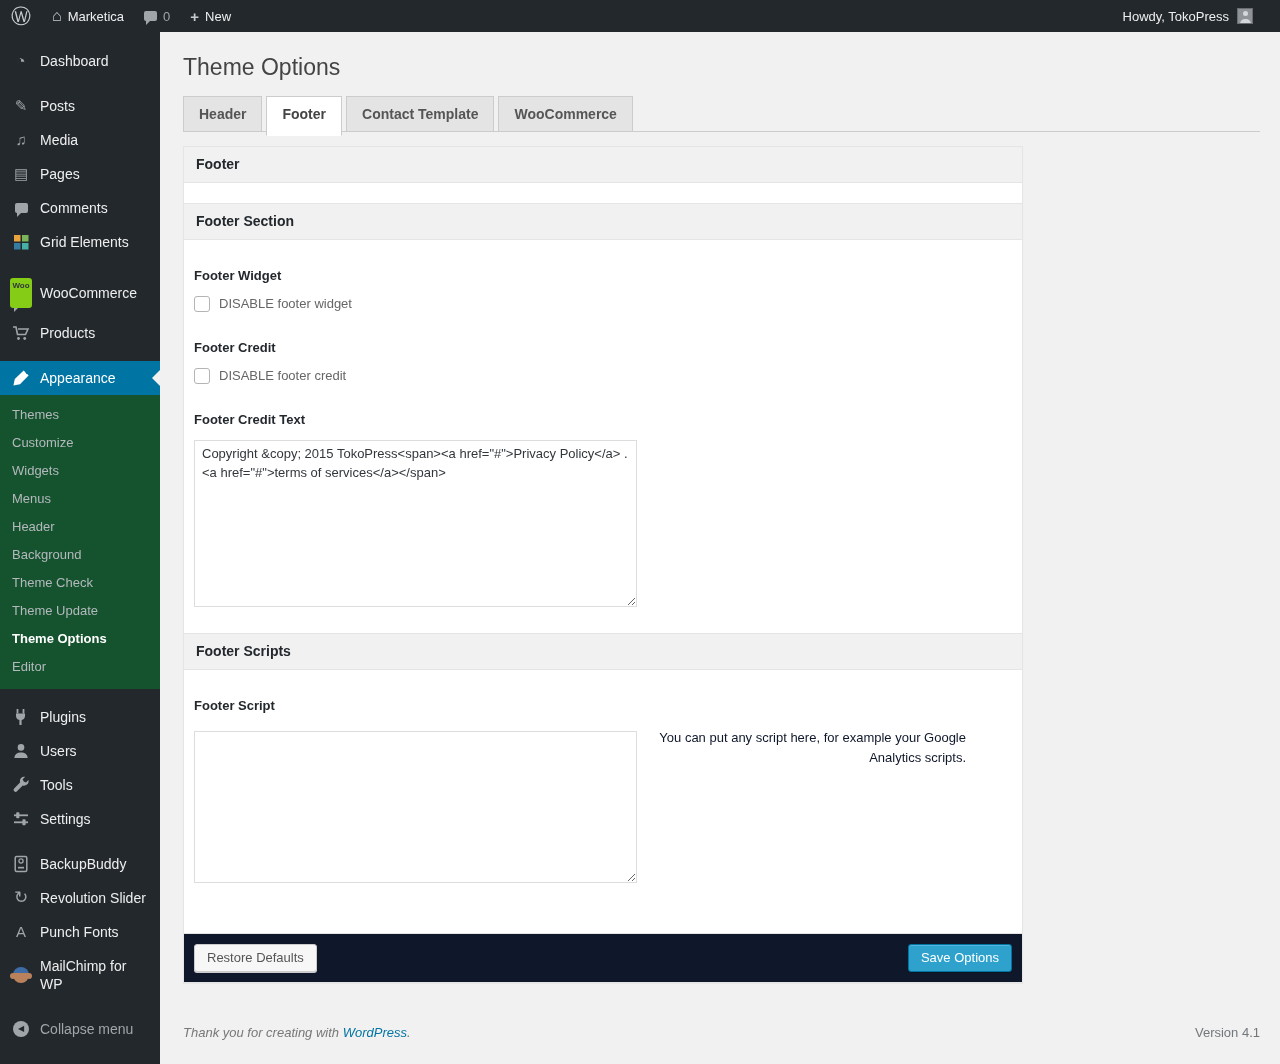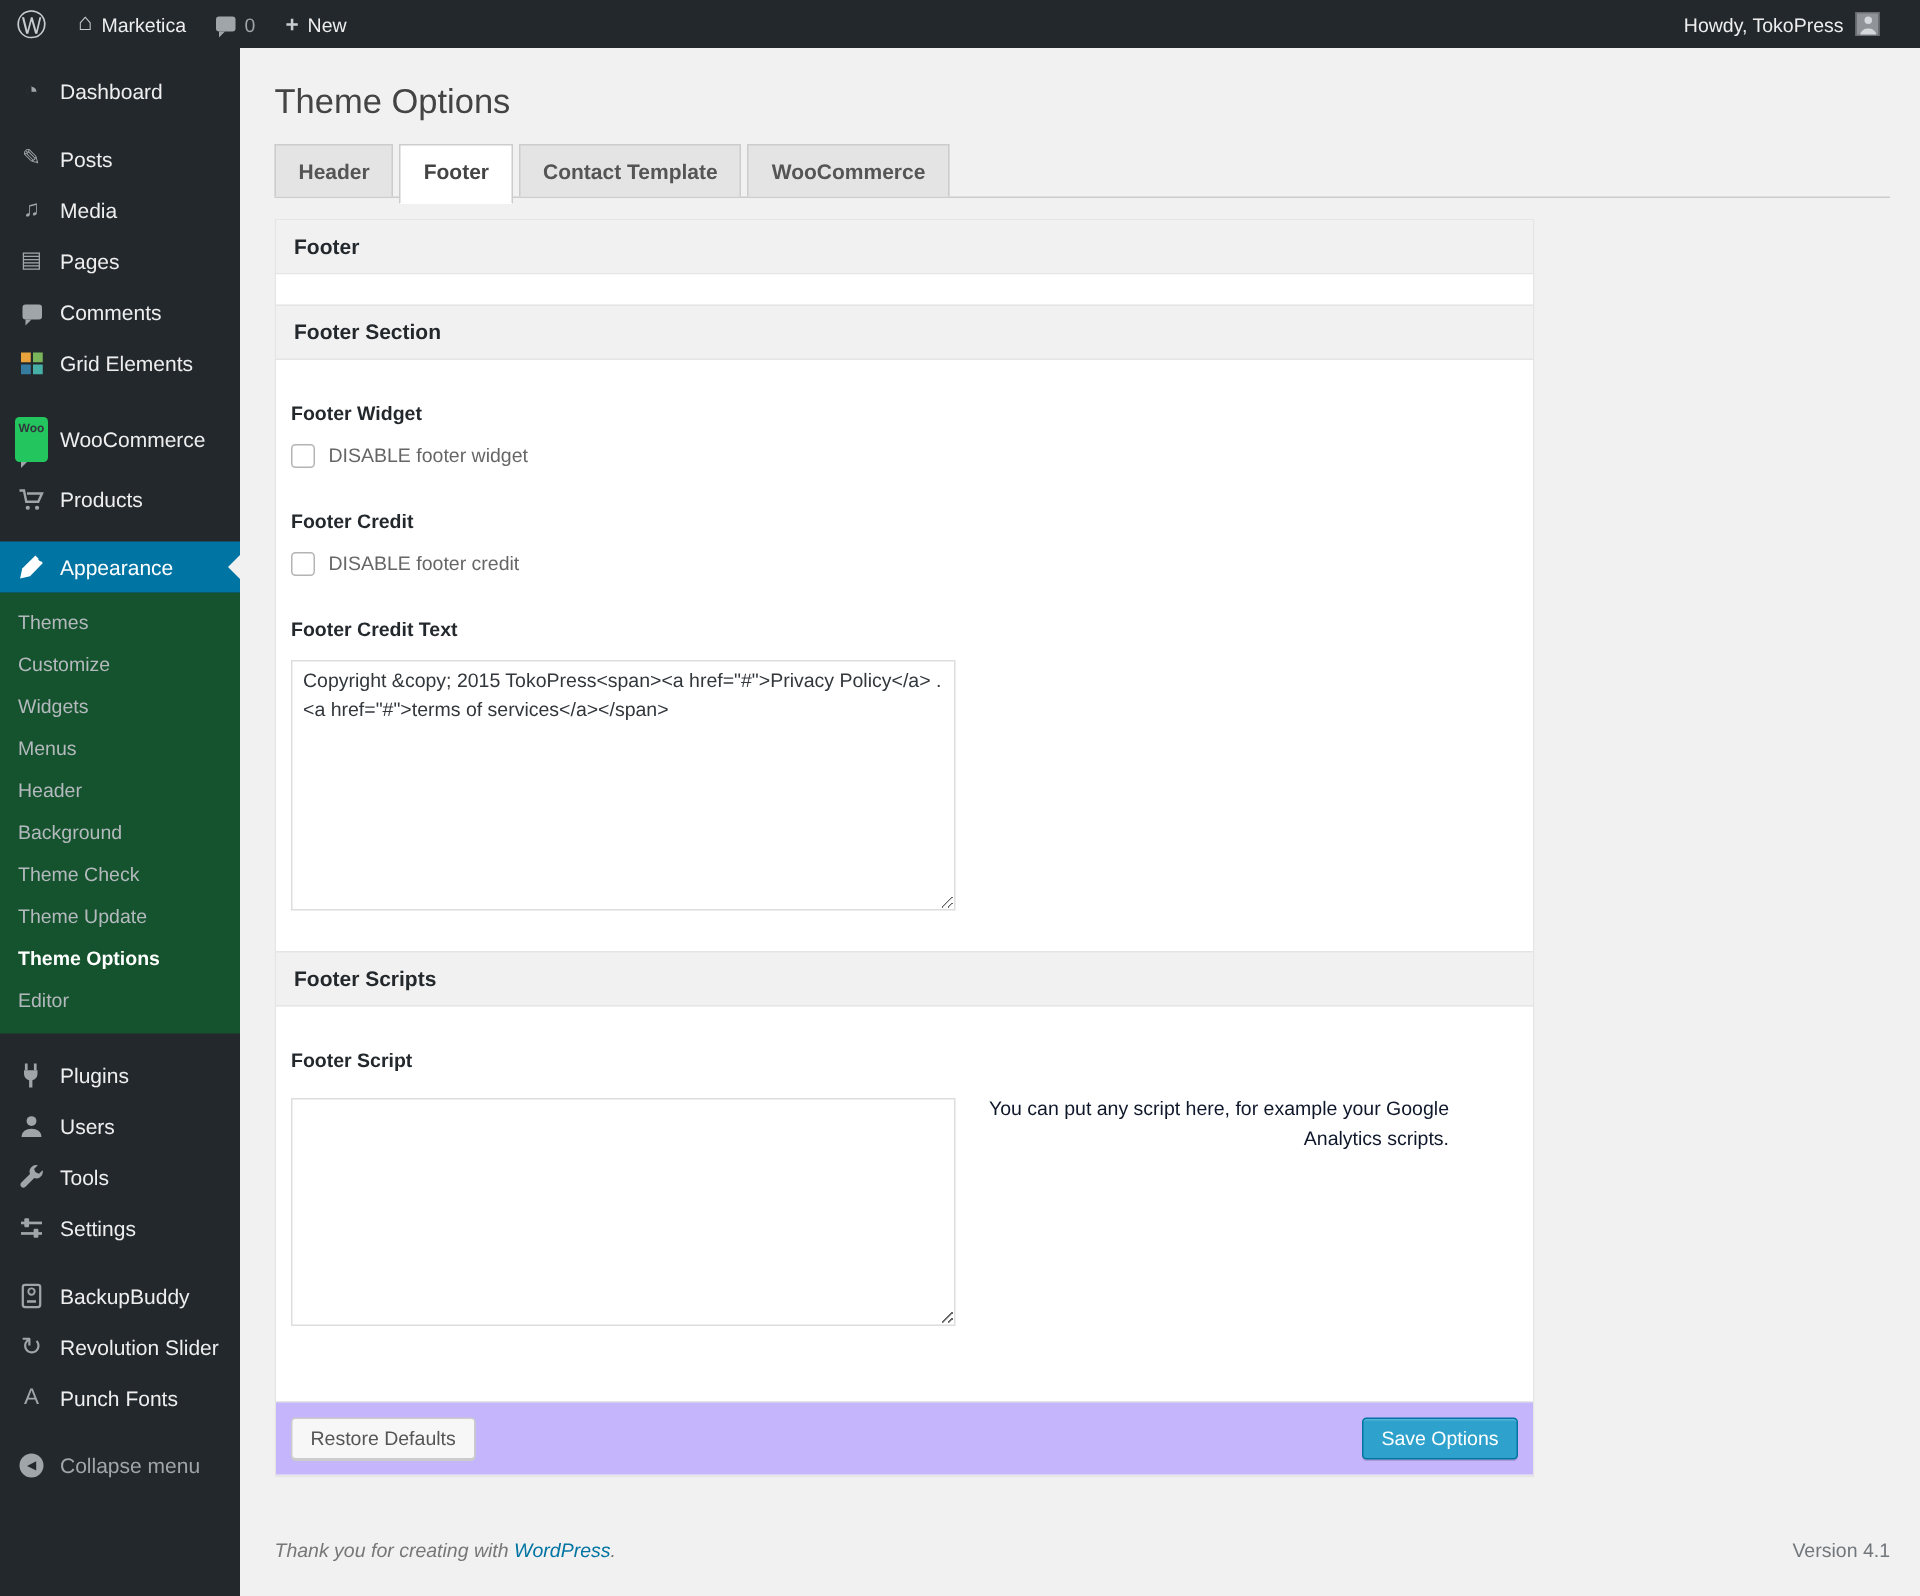--- a/index.html
+++ b/index.html
@@ -46,21 +46,21 @@
     font-size:8px; line-height:16px; text-align:center; }
   .collapse-label { color:#a0a5aa; }
 
   
   .grid-shape { width:15px; height:15px; display:inline-block;
     background:
       linear-gradient(#e8a33d,#e8a33d) 0 0/6.5px 6.5px no-repeat,
       linear-gradient(#7ab55c,#7ab55c) 8.5px 0/6.5px 6.5px no-repeat,
       linear-gradient(#367ca1,#367ca1) 0 8.5px/6.5px 6.5px no-repeat,
       linear-gradient(#46b0a6,#46b0a6) 8.5px 8.5px/6.5px 6.5px no-repeat; }
-  .woo-badge { width:25px; height:30px; background:#22c55e; border-radius:3px; color:#32373c;
+  .woo-badge { width:25px; height:30px; background:#84cc16; border-radius:3px; color:#32373c;
     font-size:8px; font-weight:bold; line-height:15px; text-align:center; position:relative; display:inline-block; }
   .woo-badge::after { content:""; position:absolute; left:4px; bottom:-4px;
     border-top:4px solid #a0a5aa; border-right:4px solid transparent; }
   .monkey-icon { width:16px; height:16px; border-radius:50%;
     background:linear-gradient(#3f6ca6 0 36%, #b9825c 36% 100%); position:relative; display:inline-block; }
   .monkey-icon::before { content:""; position:absolute; left:-3px; top:6px; width:6px; height:6px; border-radius:50%; background:#b9825c; }
   .monkey-icon::after { content:""; position:absolute; right:-3px; top:6px; width:6px; height:6px; border-radius:50%; background:#b9825c; }
 
   
   .content { flex:1; padding:21px 20px 0 23px; }
@@ -79,21 +79,21 @@
   .check-row { display:flex; align-items:flex-start; gap:9px; margin-bottom:26px; }
   .check-row input[type=checkbox] { appearance:none; -webkit-appearance:none; width:16px; height:16px; margin:0;
     border:1px solid #b4b4b4; border-radius:3px; background:#fff; cursor:pointer; }
   .check-label { font-size:13px; color:#666; cursor:pointer; }
   textarea.opt-textarea { width:443px; height:167px; border:1px solid #ddd; background:#fff; padding:4px 7px;
     font-family:"Liberation Sans", sans-serif; font-size:13px; color:#32373c; line-height:1.45; resize:both; outline:none; }
   textarea.opt-textarea.script { height:152px; }
   .script-row { display:flex; align-items:flex-start; }
   .field-help { width:312px; margin-left:17px; margin-top:-3px; font-size:13px; color:#0f172a; line-height:1.55;text-align:right; }
   .pad-bottom { height:50px; }
-  .action-bar { background:#c4b5fd; border-top:1px solid #e5e5e5; padding:10px; display:flex; justify-content:space-between; align-items:center; }
+  .action-bar { background:#0f172a; border-top:1px solid #e5e5e5; padding:10px; display:flex; justify-content:space-between; align-items:center; }
   .btn { font-family:"Liberation Sans", sans-serif; font-size:13px; border-radius:3px; padding:6px 12px; cursor:pointer; line-height:14px; }
   .btn-secondary { background:#f7f7f7; border:1px solid #ccc; color:#555; box-shadow:0 1px 0 #ccc; }
   .btn-primary { background:#2ea2cc; border:1px solid #0074a2; color:#fff;
     box-shadow:inset 0 1px 0 rgba(120,200,230,.5), 0 1px 0 rgba(0,0,0,.15); }
 
   .page-footer { margin-top:42px; padding-bottom:14px; display:flex; justify-content:space-between; align-items:flex-end; }
   .thanks { font-size:13px; color:#777; font-style:italic; }
   .thanks a { color:#0074a2; text-decoration:none; cursor:pointer; }
   .version { font-size:13px; color:#72777c; }
 </style>
@@ -247,20 +247,26 @@
       <span>BackupBuddy</span>
     </div>
     <div class="menu-item">
       <span class="mi-icon" style="font-size:17px;">↻</span>
       <span>Revolution Slider</span>
     </div>
     <div class="menu-item">
       <span class="mi-icon" style="font-size:15px;">A</span>
       <span>Punch Fonts</span>
     </div>
+    <div class="menu-item">
+      <span class="mi-icon">
+          <span class="monkey-icon"></span>
+        </span>
+      <span>MailChimp for WP</span>
+    </div>
     <div class="menu-gap"></div>
 
     <div class="menu-item">
       <span class="mi-icon">
           <span class="collapse-circle">◀</span>
         </span>
       <span class="collapse-label">Collapse menu</span>
     </div>
   </div>
 

